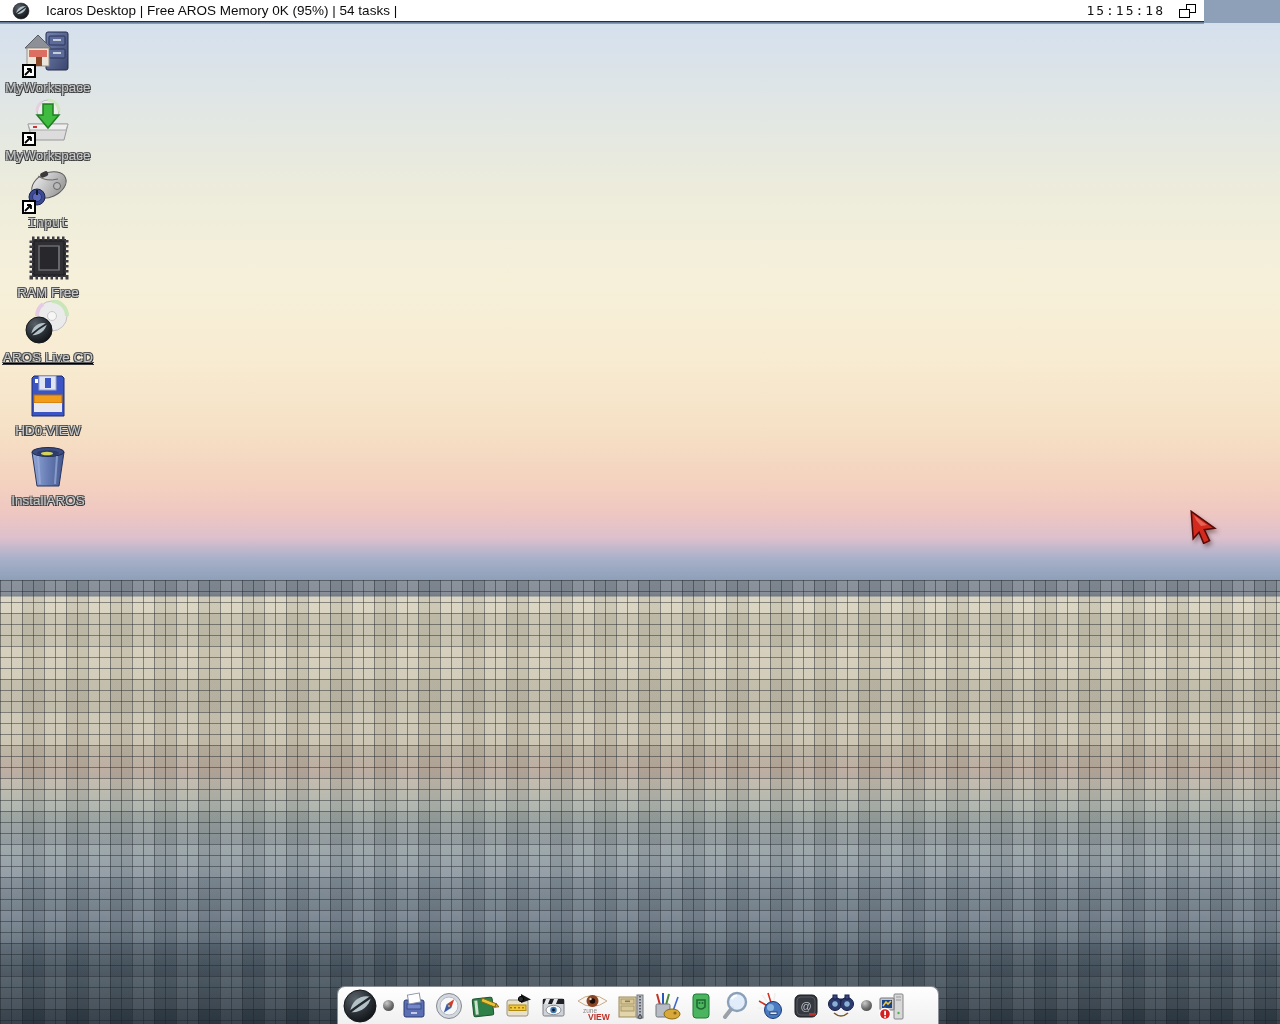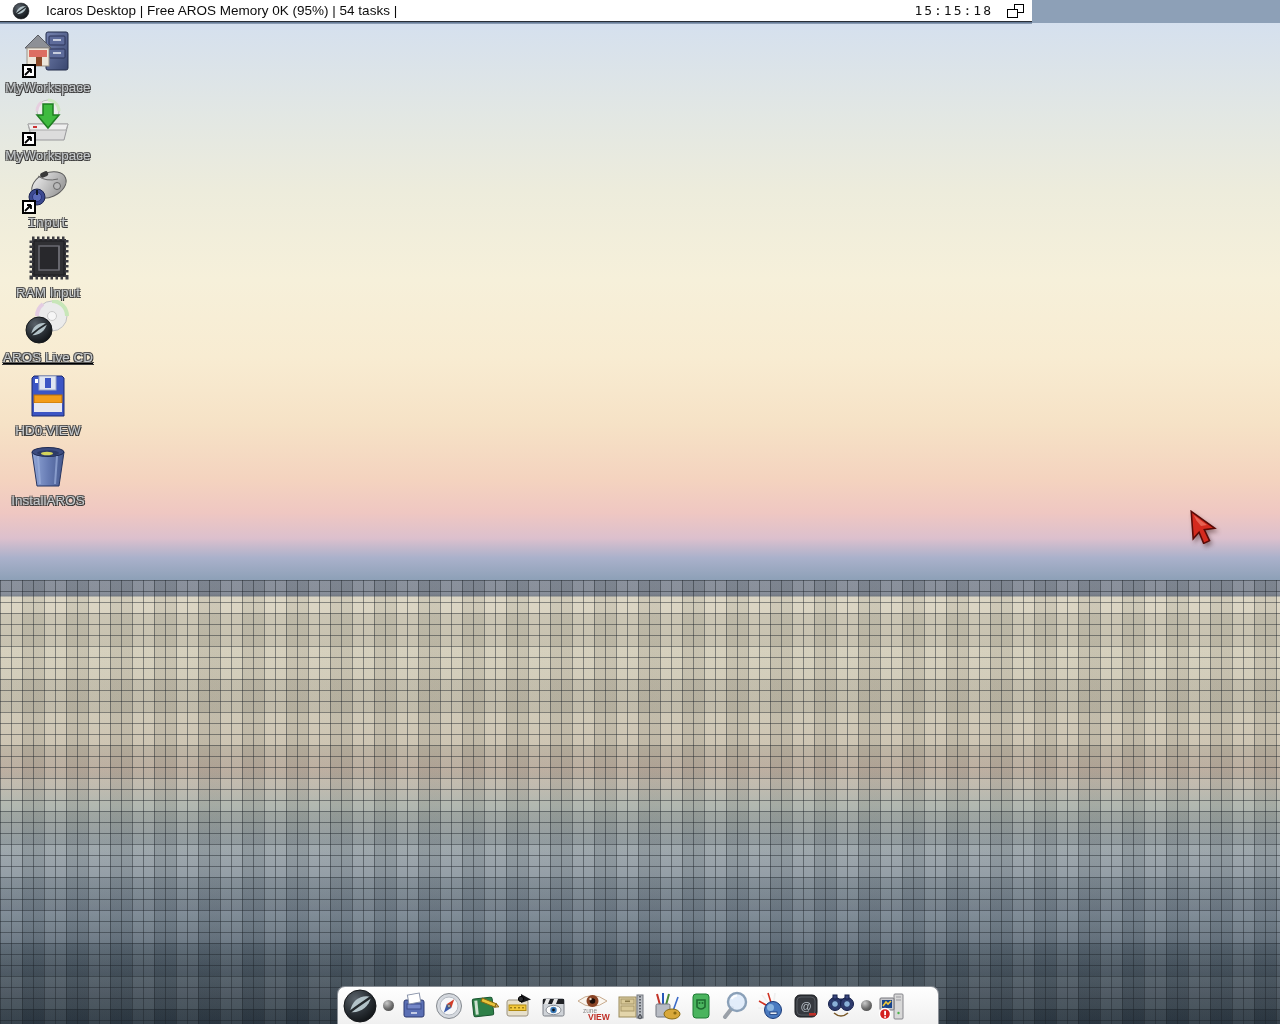--- a/index.html
+++ b/index.html
@@ -1,21 +1,21 @@
 <!DOCTYPE html>
 <html><head>
 <meta charset="utf-8">
 <style>
   * { margin:0; padding:0; box-sizing:border-box; }
   html,body { width:1280px; height:1024px; overflow:hidden; }
   body { position:relative; font-family:"Liberation Sans", sans-serif; background:#8da0b7; }
 
   
   .menubar {
-    position:absolute; top:0; left:0; width:1032px; height:22px;
+    position:absolute; top:0; left:0; width:1204px; height:22px;
     background:#ffffff; border-bottom:1px solid #2a2f36;
     box-shadow:0 2px 0 rgba(74,96,128,.55);
     display:flex; align-items:center; z-index:50;
   }
   .menubar .logo { margin-left:12px; width:18px; height:18px; }
   .menubar .title { margin-left:16px; font-size:13.5px; color:#0c0c0c; }
   .menubar .spacer { flex:1; }
   .menubar .clock {
     font-family:"DejaVu Sans Mono", monospace; font-size:13px; color:#111;
     letter-spacing:2px; margin-right:14px;margin-left:16px;
@@ -184,21 +184,21 @@
 
 <div class="desk-icon" style="top:235px;">
   <div class="pic">
     <svg width="48" height="46" viewBox="0 0 48 46">
       <rect x="8" y="4" width="34" height="38" fill="#2e2e32" stroke="#3c3c42" stroke-width="5" stroke-dasharray="2.5 2.5"></rect>
       <rect x="10" y="6" width="30" height="34" fill="#303034" stroke="#1c1c20"></rect>
       <rect x="15" y="11" width="20" height="24" fill="#28282c" stroke="#686870" stroke-width="1.5"></rect>
       <path d="M35,11 L35,35" stroke="#77777f"></path>
     </svg>
   </div>
-  <div class="label">RAM Input</div>
+  <div class="label">RAM Free</div>
 </div>
 
 <div class="desk-icon" style="top:300px;text-decoration:underline;">
   <div class="pic">
     <svg width="48" height="46" viewBox="0 0 48 46">
       <circle cx="28" cy="16" r="15" fill="#ebebeb" stroke="#c2c2c2"></circle>
       <path d="M28,1 A15,15 0 0 1 43,16" stroke="#c8e6b8" stroke-width="4" fill="none"></path>
       <path d="M13,16 A15,15 0 0 1 19,4" stroke="#e4cde2" stroke-width="4" fill="none"></path>
       <circle cx="28" cy="16" r="4.5" fill="#f6f6f6" stroke="#cacaca"></circle>
       <circle cx="15" cy="30" r="13" fill="url(#ball)" stroke="#15181b"></circle>

